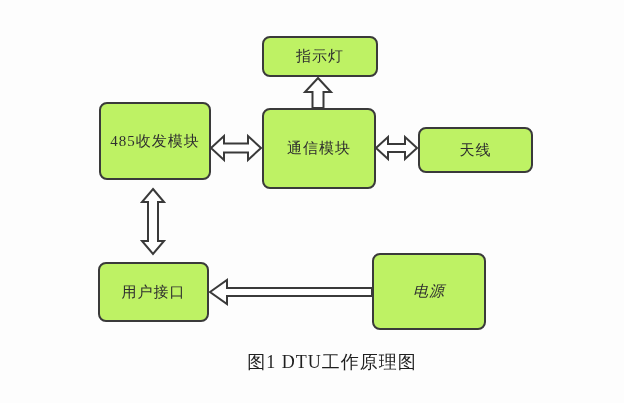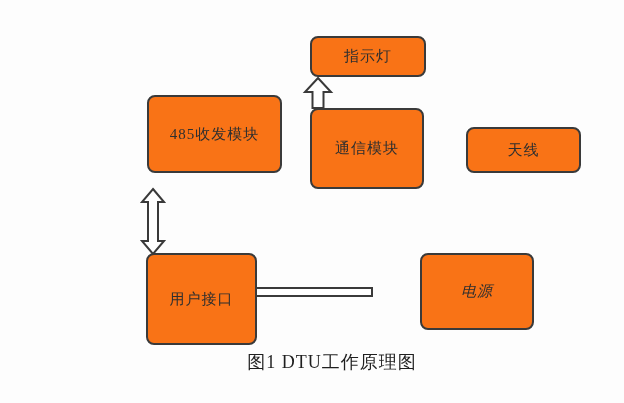--- a/index.html
+++ b/index.html
@@ -13,35 +13,34 @@
     height: 403px;
     background: #fdfdfd;
     font-family: "Liberation Serif", "DejaVu Serif", serif;
     overflow: hidden;
   }
   .node {
     position: absolute;
     box-sizing: border-box;
     border: 2px solid #3a3a3a;
     border-radius: 8px;
-    background: #f97316;
+    background: #bef264;
     display: flex;
     align-items: center;
     justify-content: center;
     color: #2f2f2f;
     font-size: 15px;
     letter-spacing: 1px;
     text-align: right;
-    margin-left: 48px;
   }
   .node-indicator { left: 262px; top: 36px;  width: 116px; height: 41px; }
-  .node-rs485     { left: 99px;  top: 95px; width: 135px; height: 78px; }
+  .node-rs485     { left: 99px;  top: 102px; width: 112px; height: 78px; }
   .node-comm      { left: 262px; top: 108px; width: 114px; height: 81px; }
   .node-antenna   { left: 418px; top: 127px; width: 115px; height: 46px; }
-  .node-ui        { left: 98px;  top: 253px; width: 111px; height: 92px; }
+  .node-ui        { left: 98px;  top: 262px; width: 111px; height: 60px; }
   .node-power     { left: 372px; top: 253px; width: 114px; height: 77px; font-style: italic; }
   .connector-layer {
     position: absolute;
     left: 0; top: 0;
     width: 624px;
     height: 403px;
     pointer-events: none;
   }
   .arrow {
     fill: #ffffff;

